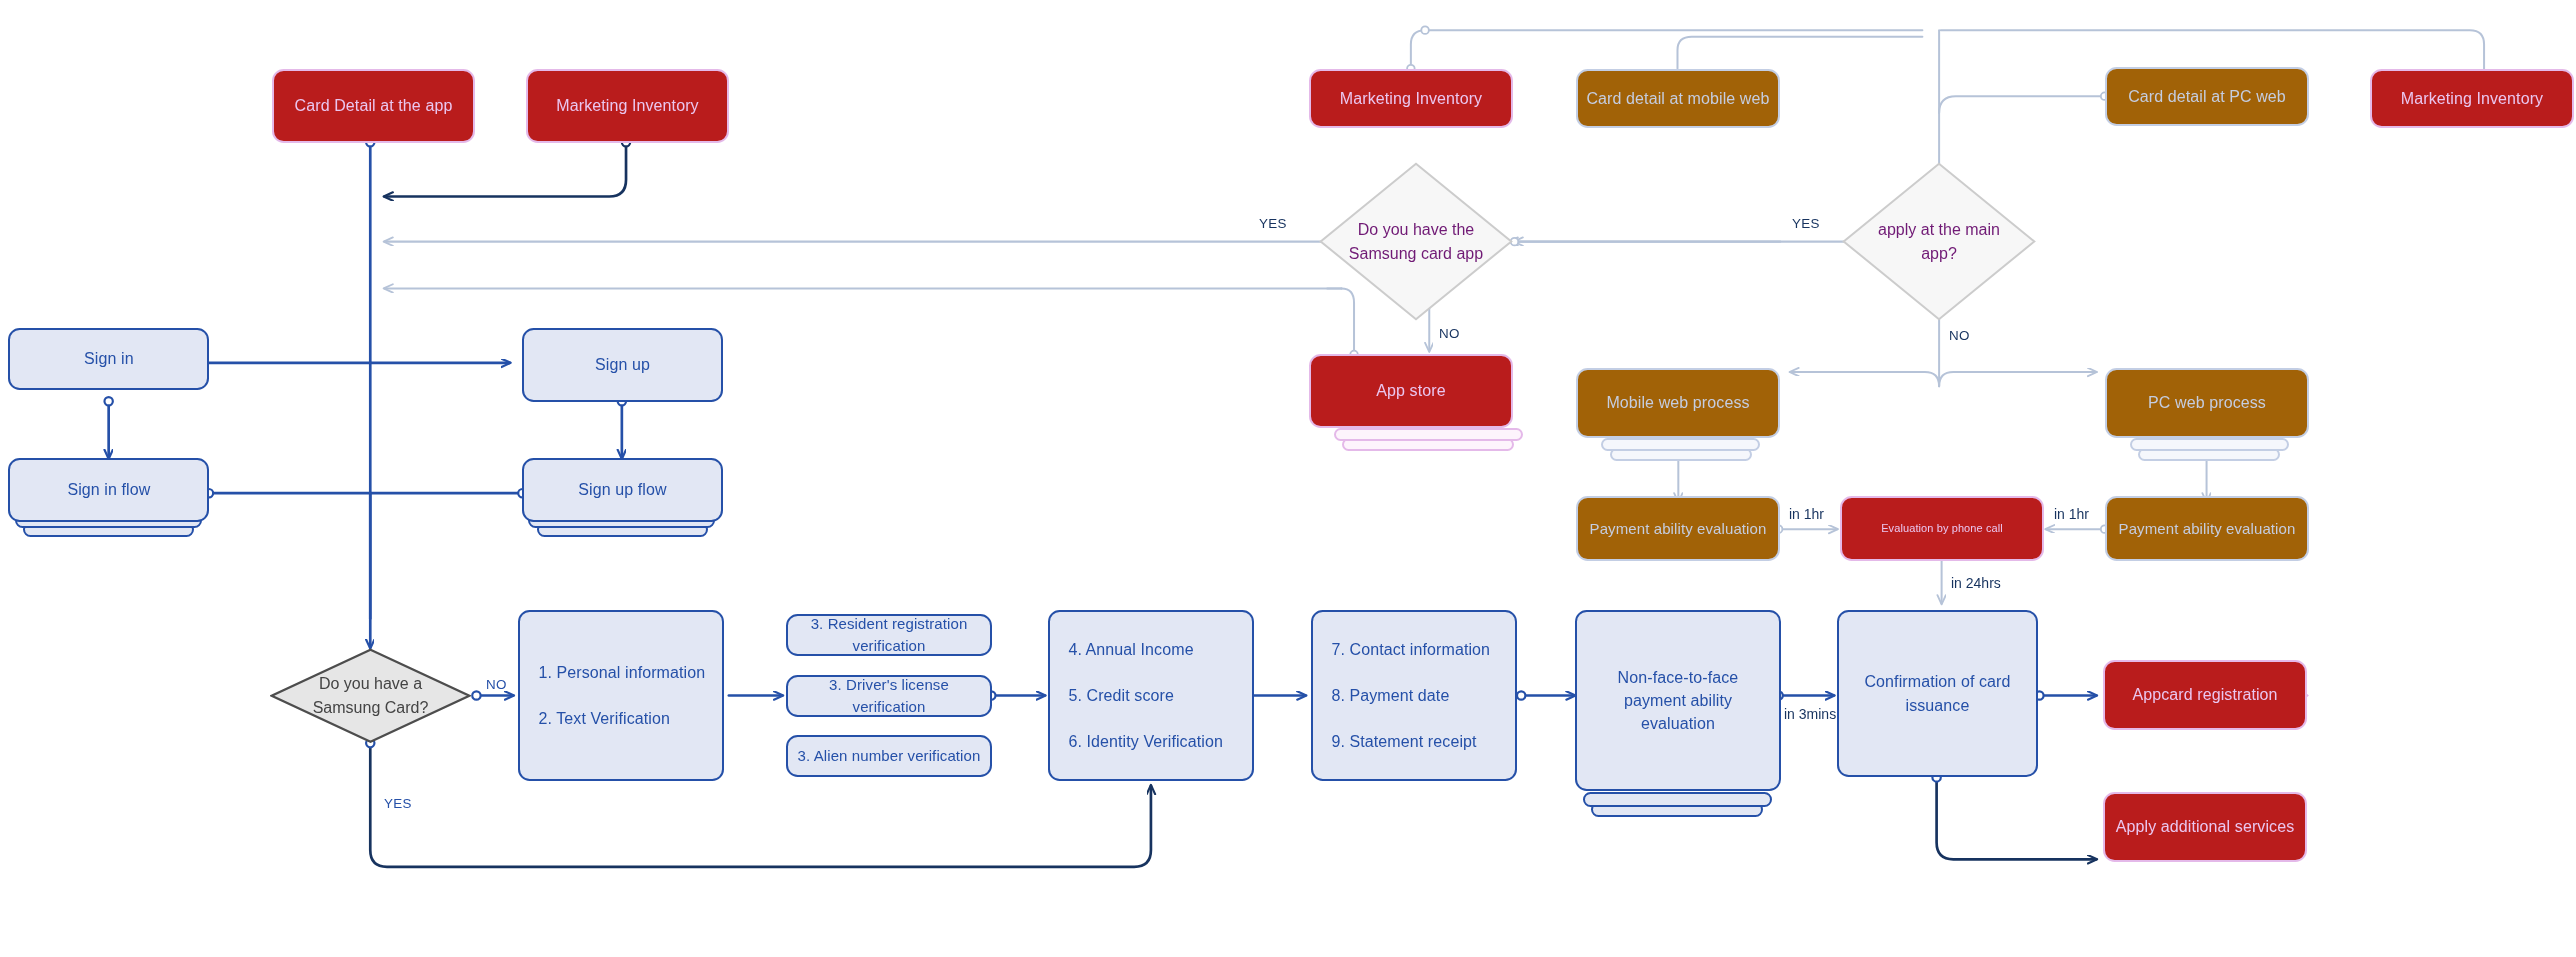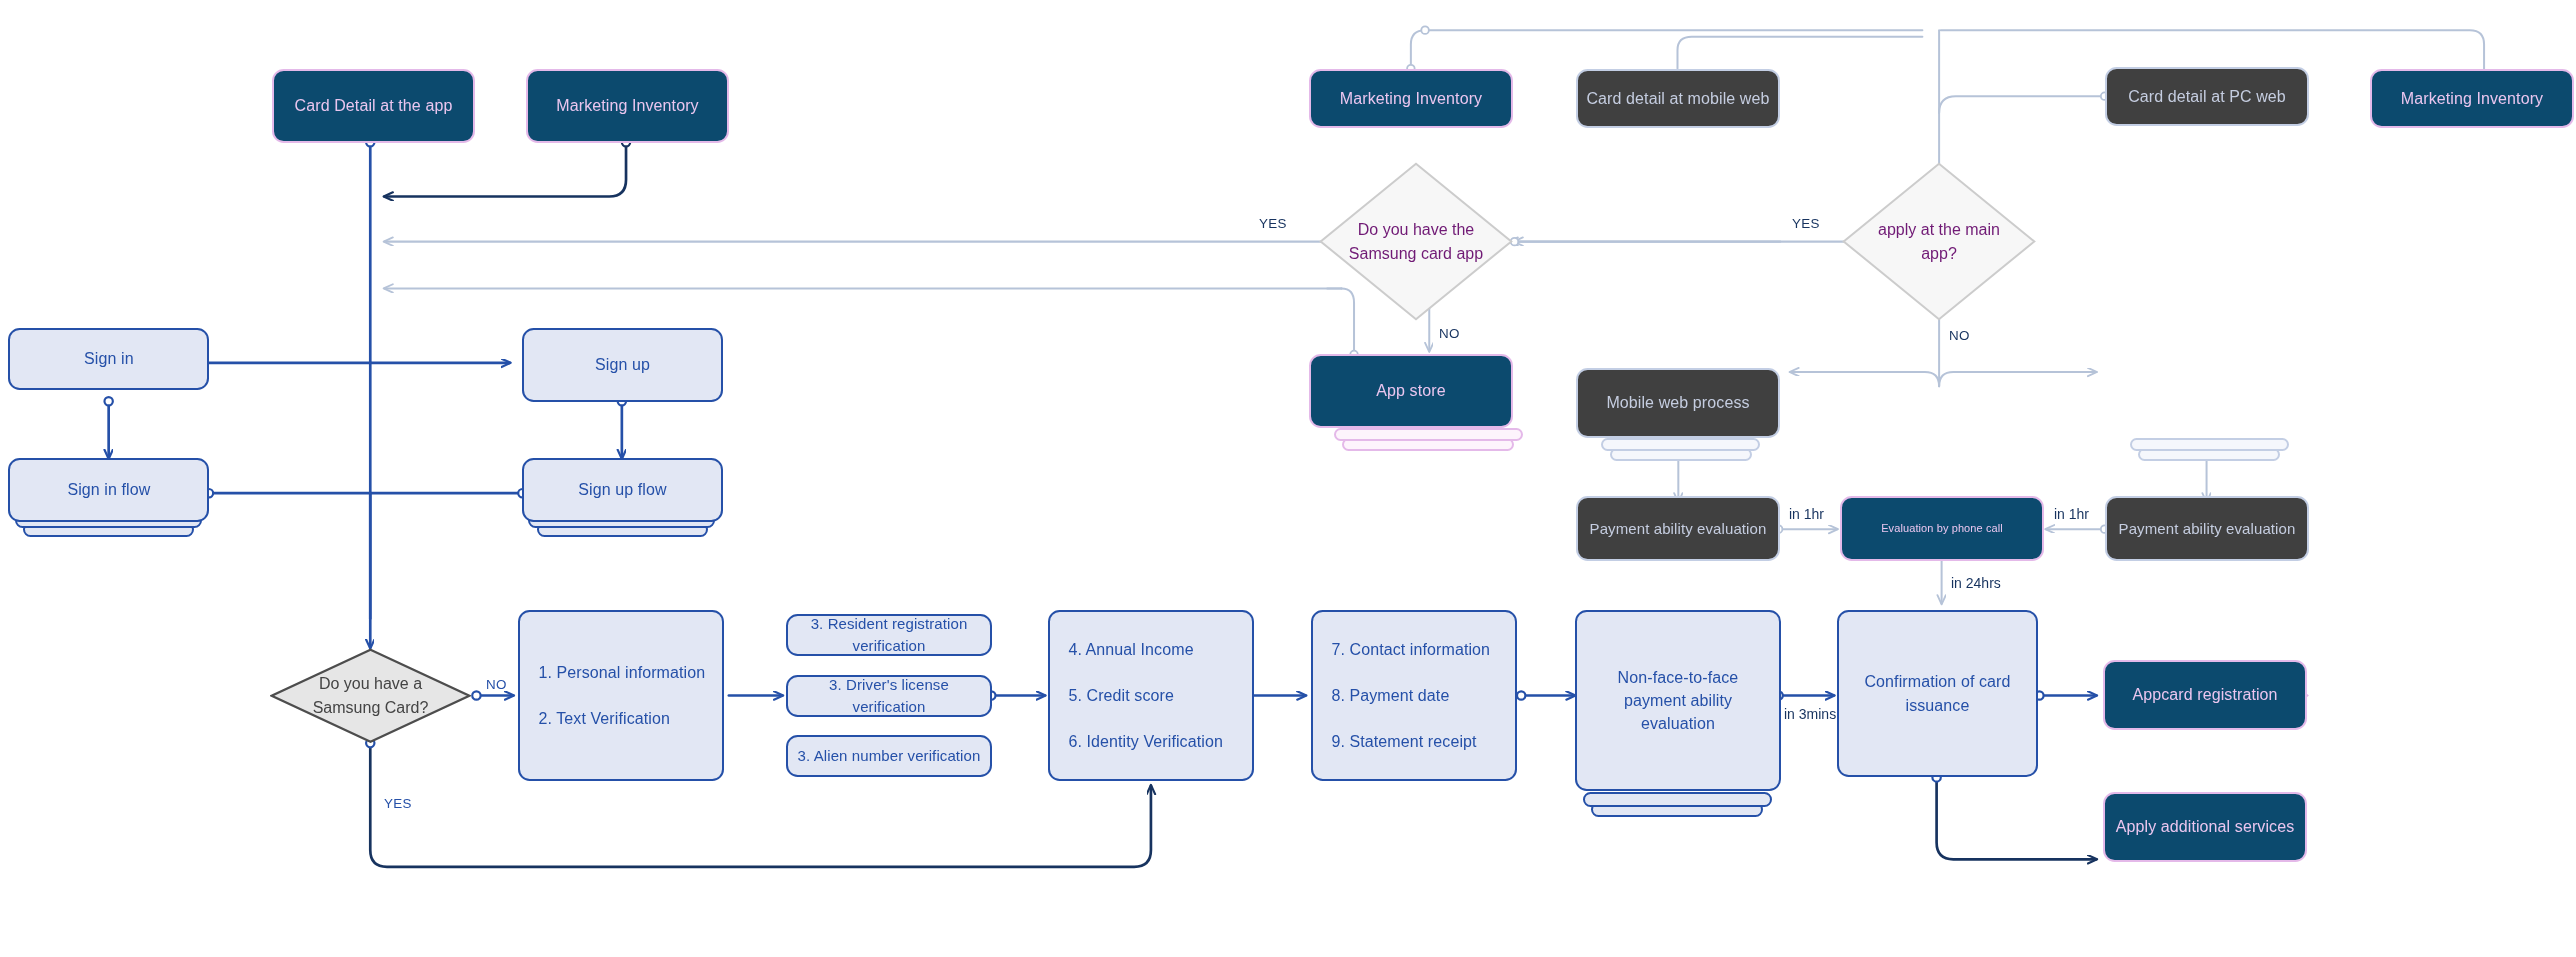--- a/index.html
+++ b/index.html
@@ -8,23 +8,23 @@
 
   
   .node{position:absolute;box-sizing:border-box;display:flex;align-items:center;
         justify-content:center;text-align:center;border-radius:11.7px;
         line-height:1.45;letter-spacing:0.1px;}
   .node .lbl{display:block;white-space:pre-line;padding:0 8.4px;}
 
   
   .blue{background:#e2e7f4;border:2.5px solid #2550a8;color:#2550a8;font-size:16px;}
   
-  .blue-ghost{background:#404040;border:2.5px solid #c3cee4;color:#c5cde0;font-size:16px;}
-  
-  .pink-ghost{background:#0c4a6e;border:2.5px solid #e4b9e9;color:#eac6ef;font-size:16px;}
+  .blue-ghost{background:#a16207;border:2.5px solid #c3cee4;color:#c5cde0;font-size:16px;}
+  
+  .pink-ghost{background:#b91c1c;border:2.5px solid #e4b9e9;color:#eac6ef;font-size:16px;}
 
   
   .diamond{position:absolute;}
   .diamond .dshape{position:absolute;inset:0;}
   .diamond .dtext{position:absolute;inset:0;display:flex;align-items:center;
        justify-content:center;text-align:center;white-space:pre-line;
        font-size:16px;line-height:1.45;}
   .d-solid .dtext{color:#444444;}
   .d-ghost .dtext{color:#701a75;}
 
@@ -299,20 +299,23 @@
   </div>
 
   <div class="stack g" style="left:1610px;top:448px;width:142px;height:13.4px;"></div>
   <div class="stack g" style="left:1601px;top:438px;width:159px;height:13.4px;"></div>
   <div class="node blue-ghost" style="left:1576px;top:368px;width:204px;height:70px;">
     <span class="lbl">Mobile web process</span>
   </div>
 
   <div class="stack g" style="left:2138px;top:448px;width:142px;height:13.4px;"></div>
   <div class="stack g" style="left:2130px;top:438px;width:159px;height:13.4px;"></div>
+  <div class="node blue-ghost" style="left:2105px;top:368px;width:204px;height:70px;">
+    <span class="lbl">PC web process</span>
+  </div>
 
   <div class="node blue-ghost" style="left:1576px;top:496px;width:204px;height:65px;font-size:15px;">
     <span class="lbl">Payment ability evaluation</span>
   </div>
   <div class="node pink-ghost" style="left:1840px;top:496px;width:204px;height:65px;font-size:11px;">
     <span class="lbl">Evaluation by phone call</span>
   </div>
   <div class="node blue-ghost" style="left:2105px;top:496px;width:204px;height:65px;font-size:15px;">
     <span class="lbl">Payment ability evaluation</span>
   </div>

